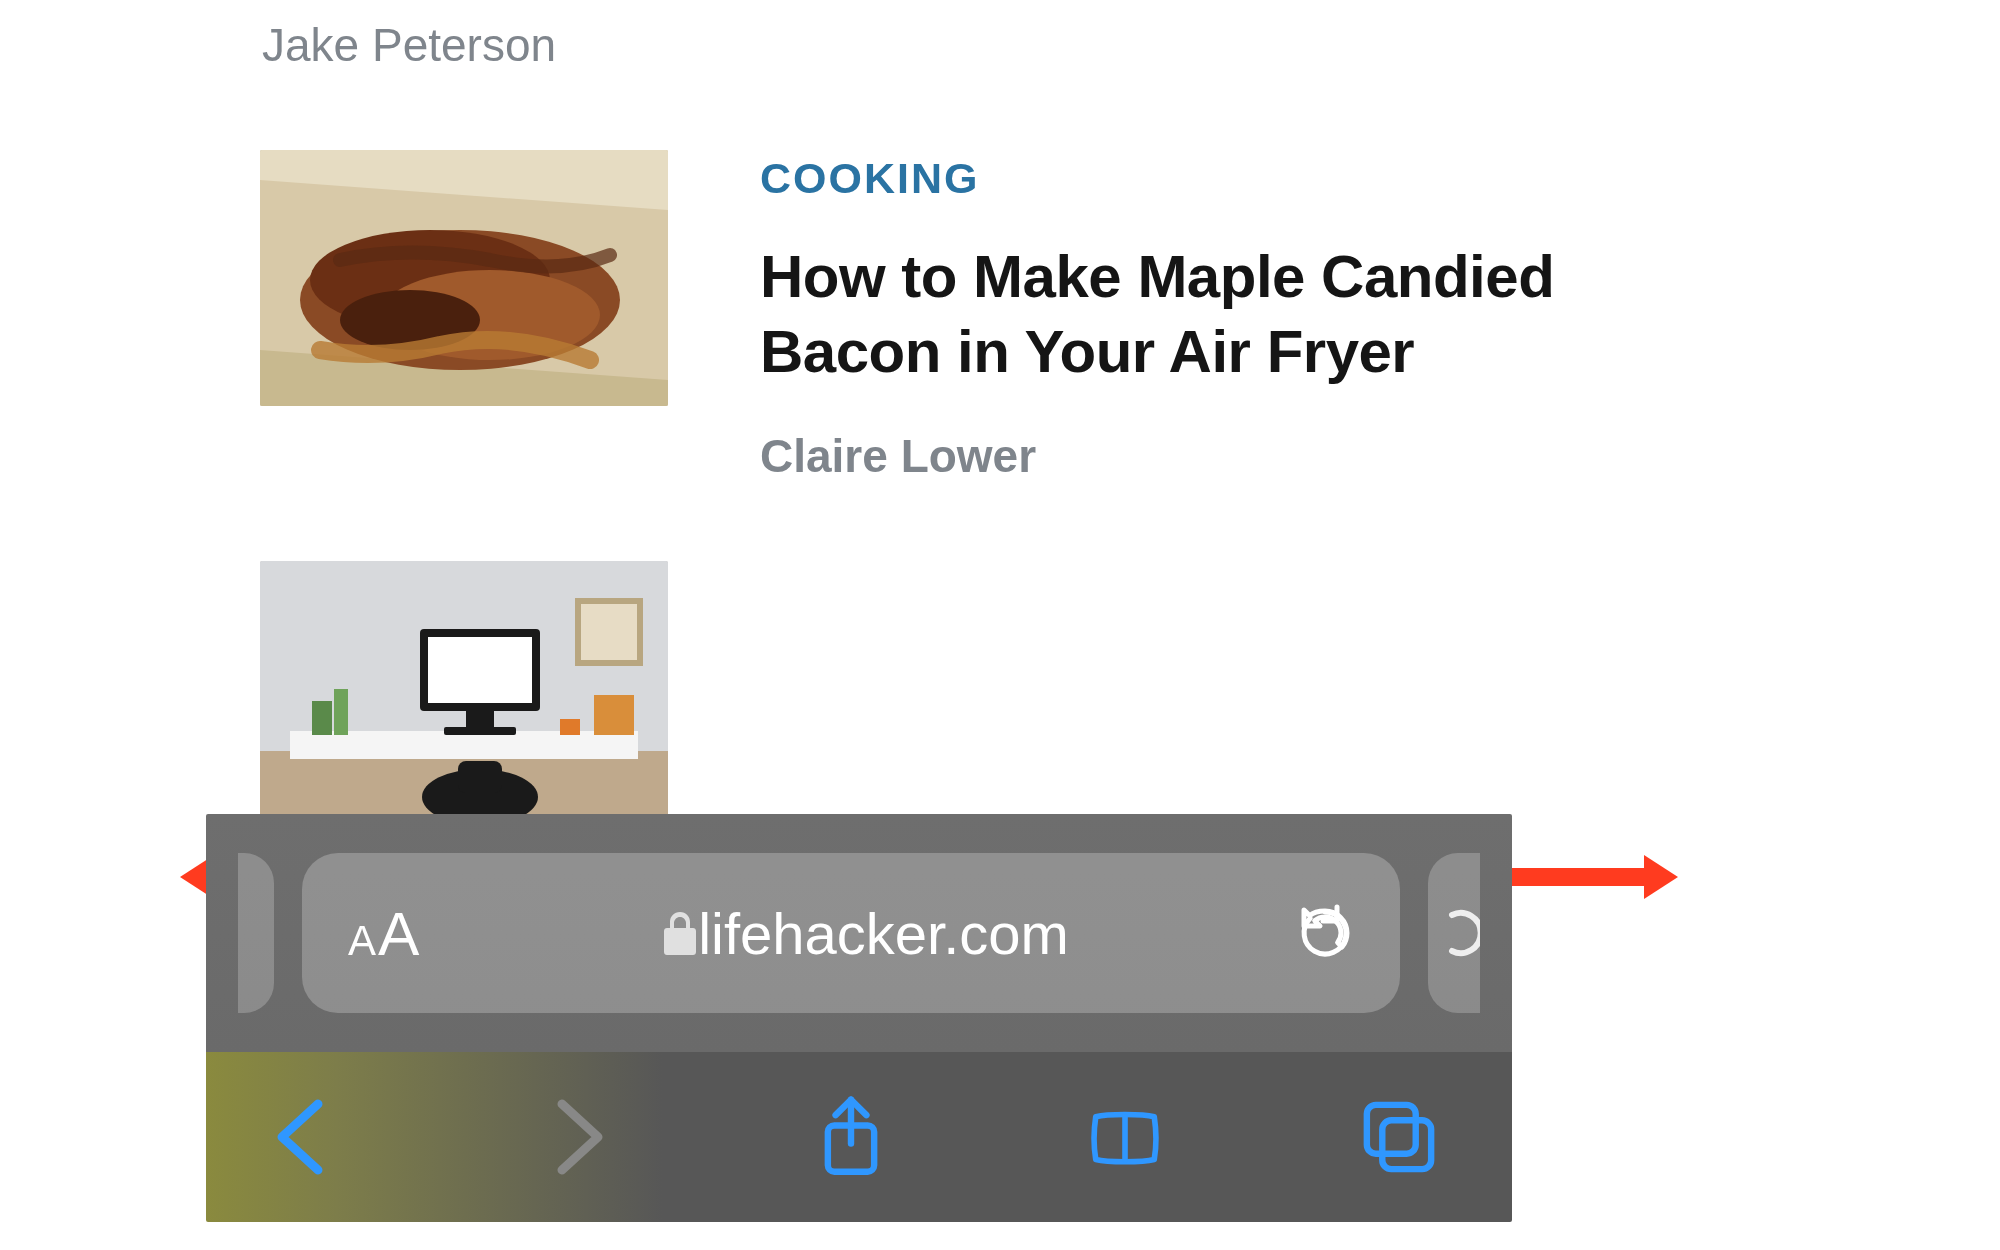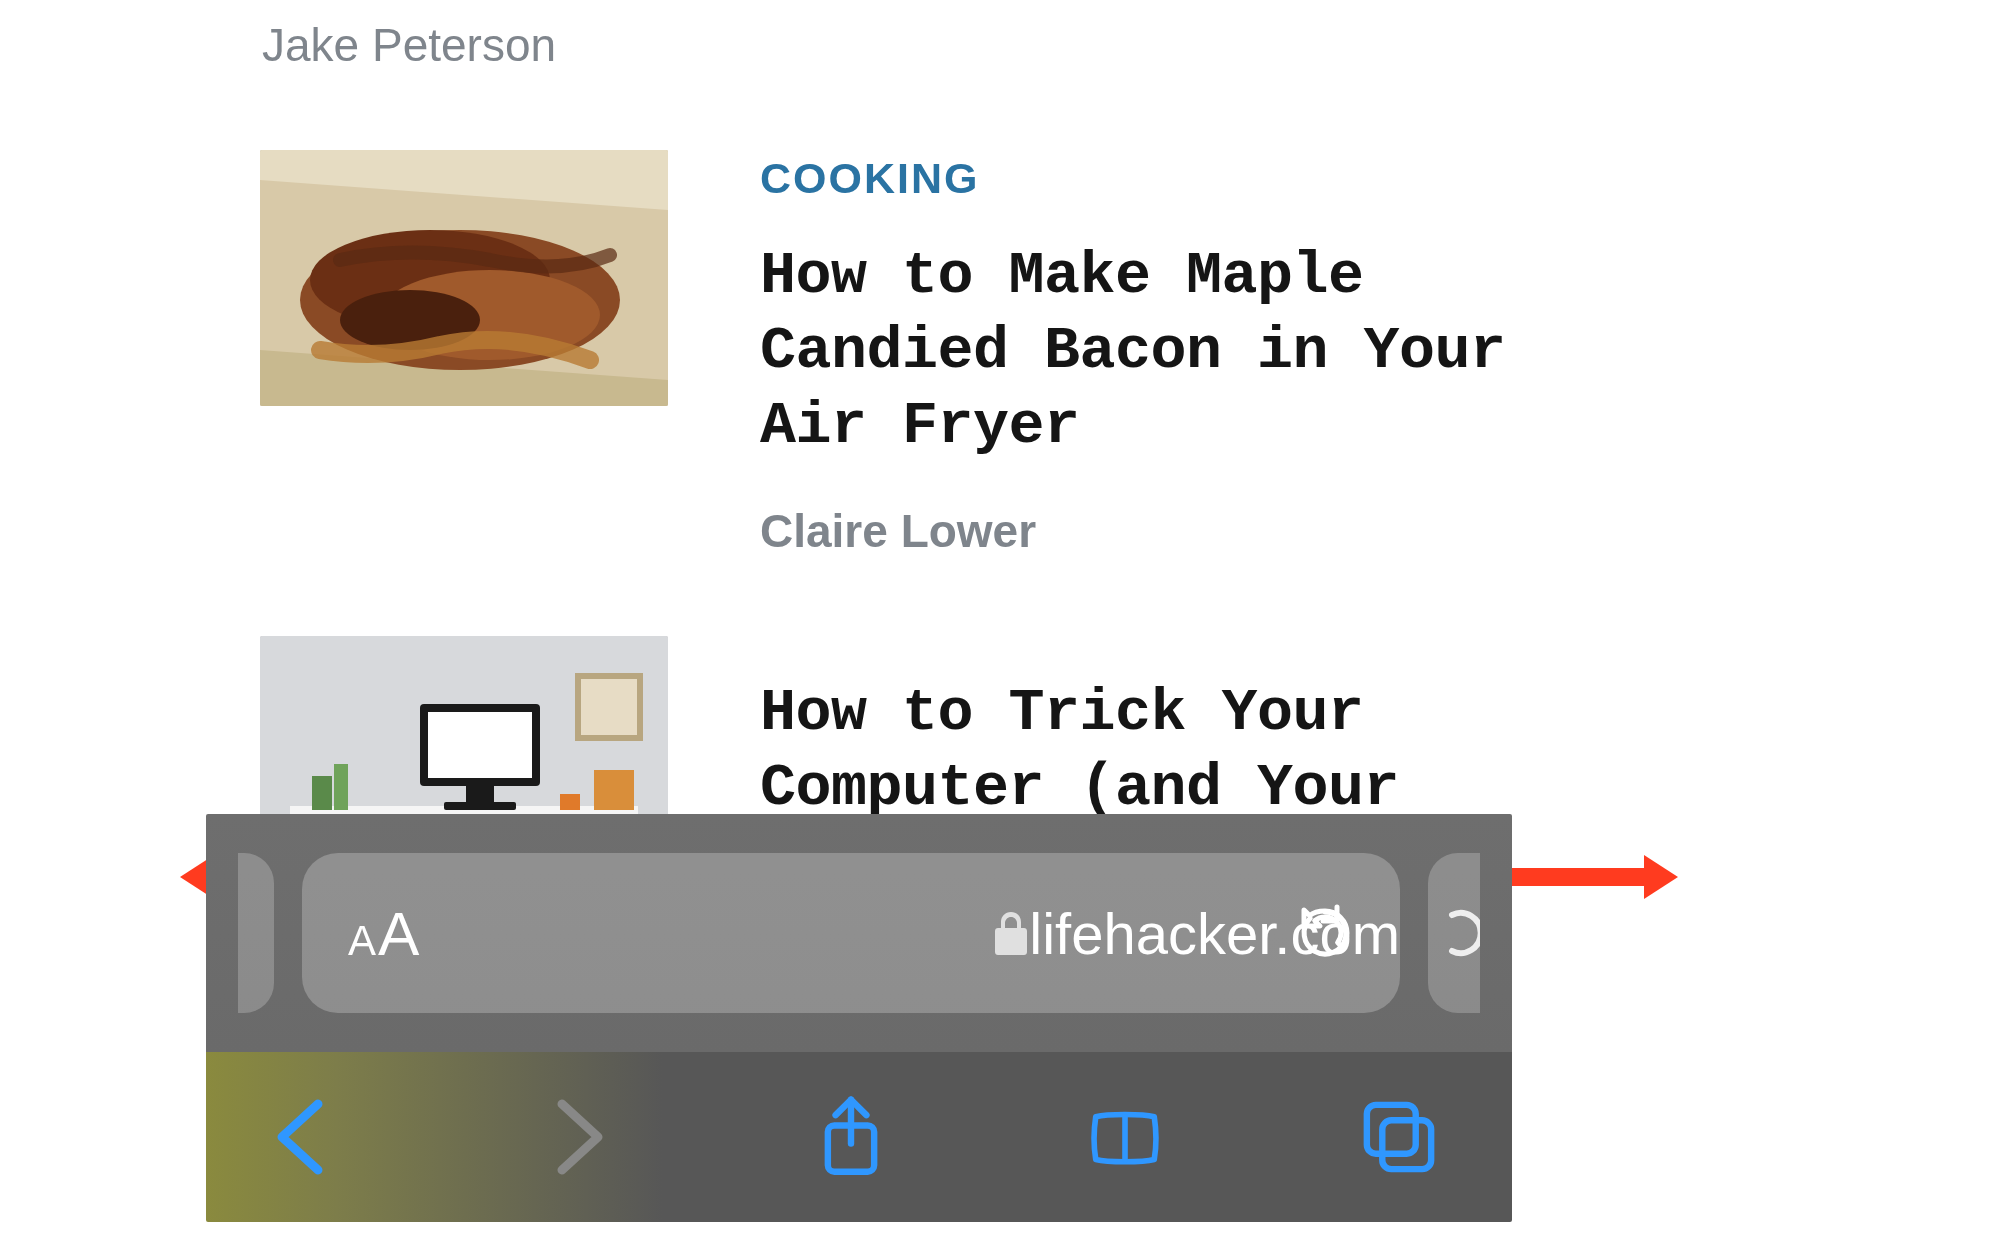--- a/index.html
+++ b/index.html
@@ -54,21 +54,20 @@
     color: #2a73a3;
     text-transform: uppercase;
   }
   .title {
     font-size: 60px;
     font-weight: 700;
     color: #151515;
     line-height: 1.25;
     margin-top: 36px;
     letter-spacing: -0.5px;
-    font-family: Liberation Mono, monospace;
   }
   .byline {
     font-size: 46px;
     color: #7f858c;
     margin-top: 40px;
     font-weight: 700;
   }
 
   
   .browser {
@@ -116,21 +115,21 @@
     gap: 2px;
     font-family: -apple-system, Helvetica, Arial, sans-serif;
   }
   .aa .small { font-size: 42px; }
   .aa .big { font-size: 62px; }
   .url-wrap {
     position:absolute;
     left:0; right:0;
     display:flex;
     align-items:center;
-    justify-content:flex-end;
+    justify-content:center;
     pointer-events:none;
     margin-left:29px;
   }
   .url-text {
     color: #fff;
     font-size: 58px;
     font-weight: 400;
     pointer-events:auto;
   }
   .lock-icon { width:36px; height:46px; pointer-events:auto; }
@@ -223,21 +222,20 @@
           <rect x="184" y="166" width="72" height="8" rx="2" fill="#1a1a1a"></rect>
           <ellipse cx="220" cy="236" rx="58" ry="28" fill="#1a1a1a"></ellipse>
           <rect x="198" y="200" width="44" height="32" rx="8" fill="#1a1a1a"></rect>
           <rect x="52" y="140" width="20" height="34" fill="#5a8a4a"></rect>
           <rect x="74" y="128" width="14" height="46" fill="#6fa35a"></rect>
           <rect x="300" y="158" width="20" height="16" fill="#e07a2a"></rect>
           <rect x="334" y="134" width="40" height="40" fill="#d98e3a"></rect>
         </svg>
       </div>
       <div class="meta">
-        <div class="title">How to Trick Your Computer (and Your Boss) Into Thinking You're</div>
       </div>
     </div>
   </div>
 
   <div class="arrow left"></div>
   <div class="arrow right"></div>
 
   <div class="browser">
     <div class="addr-row">
       <div class="tab-edge left"></div>

